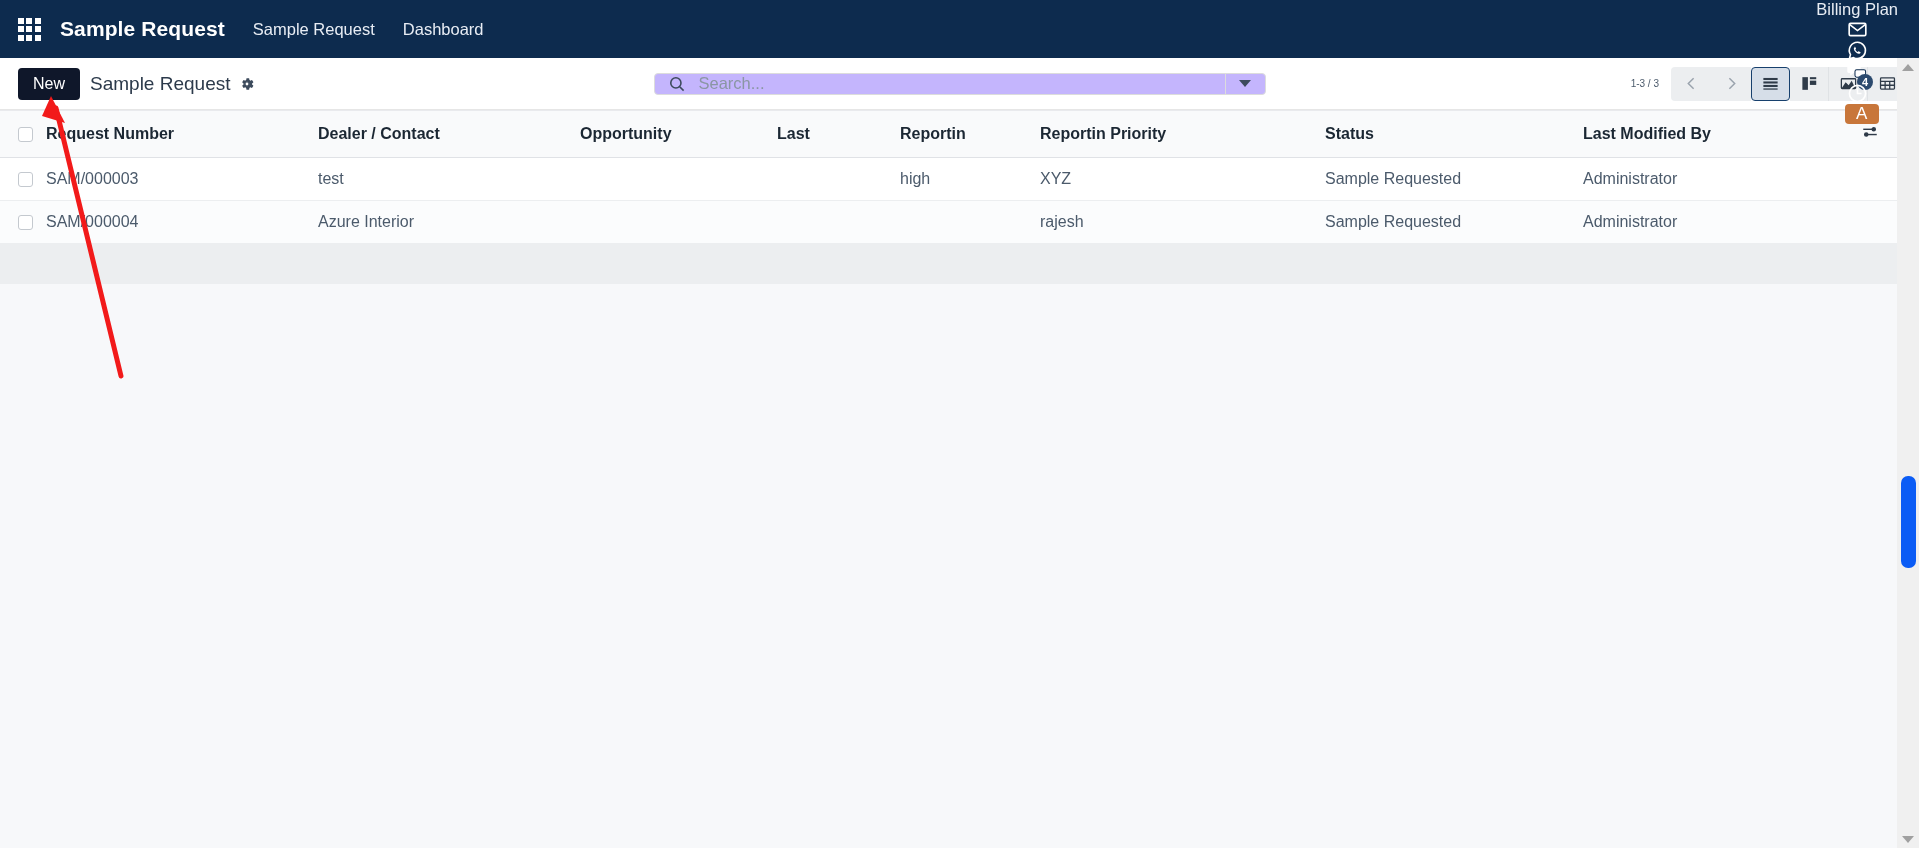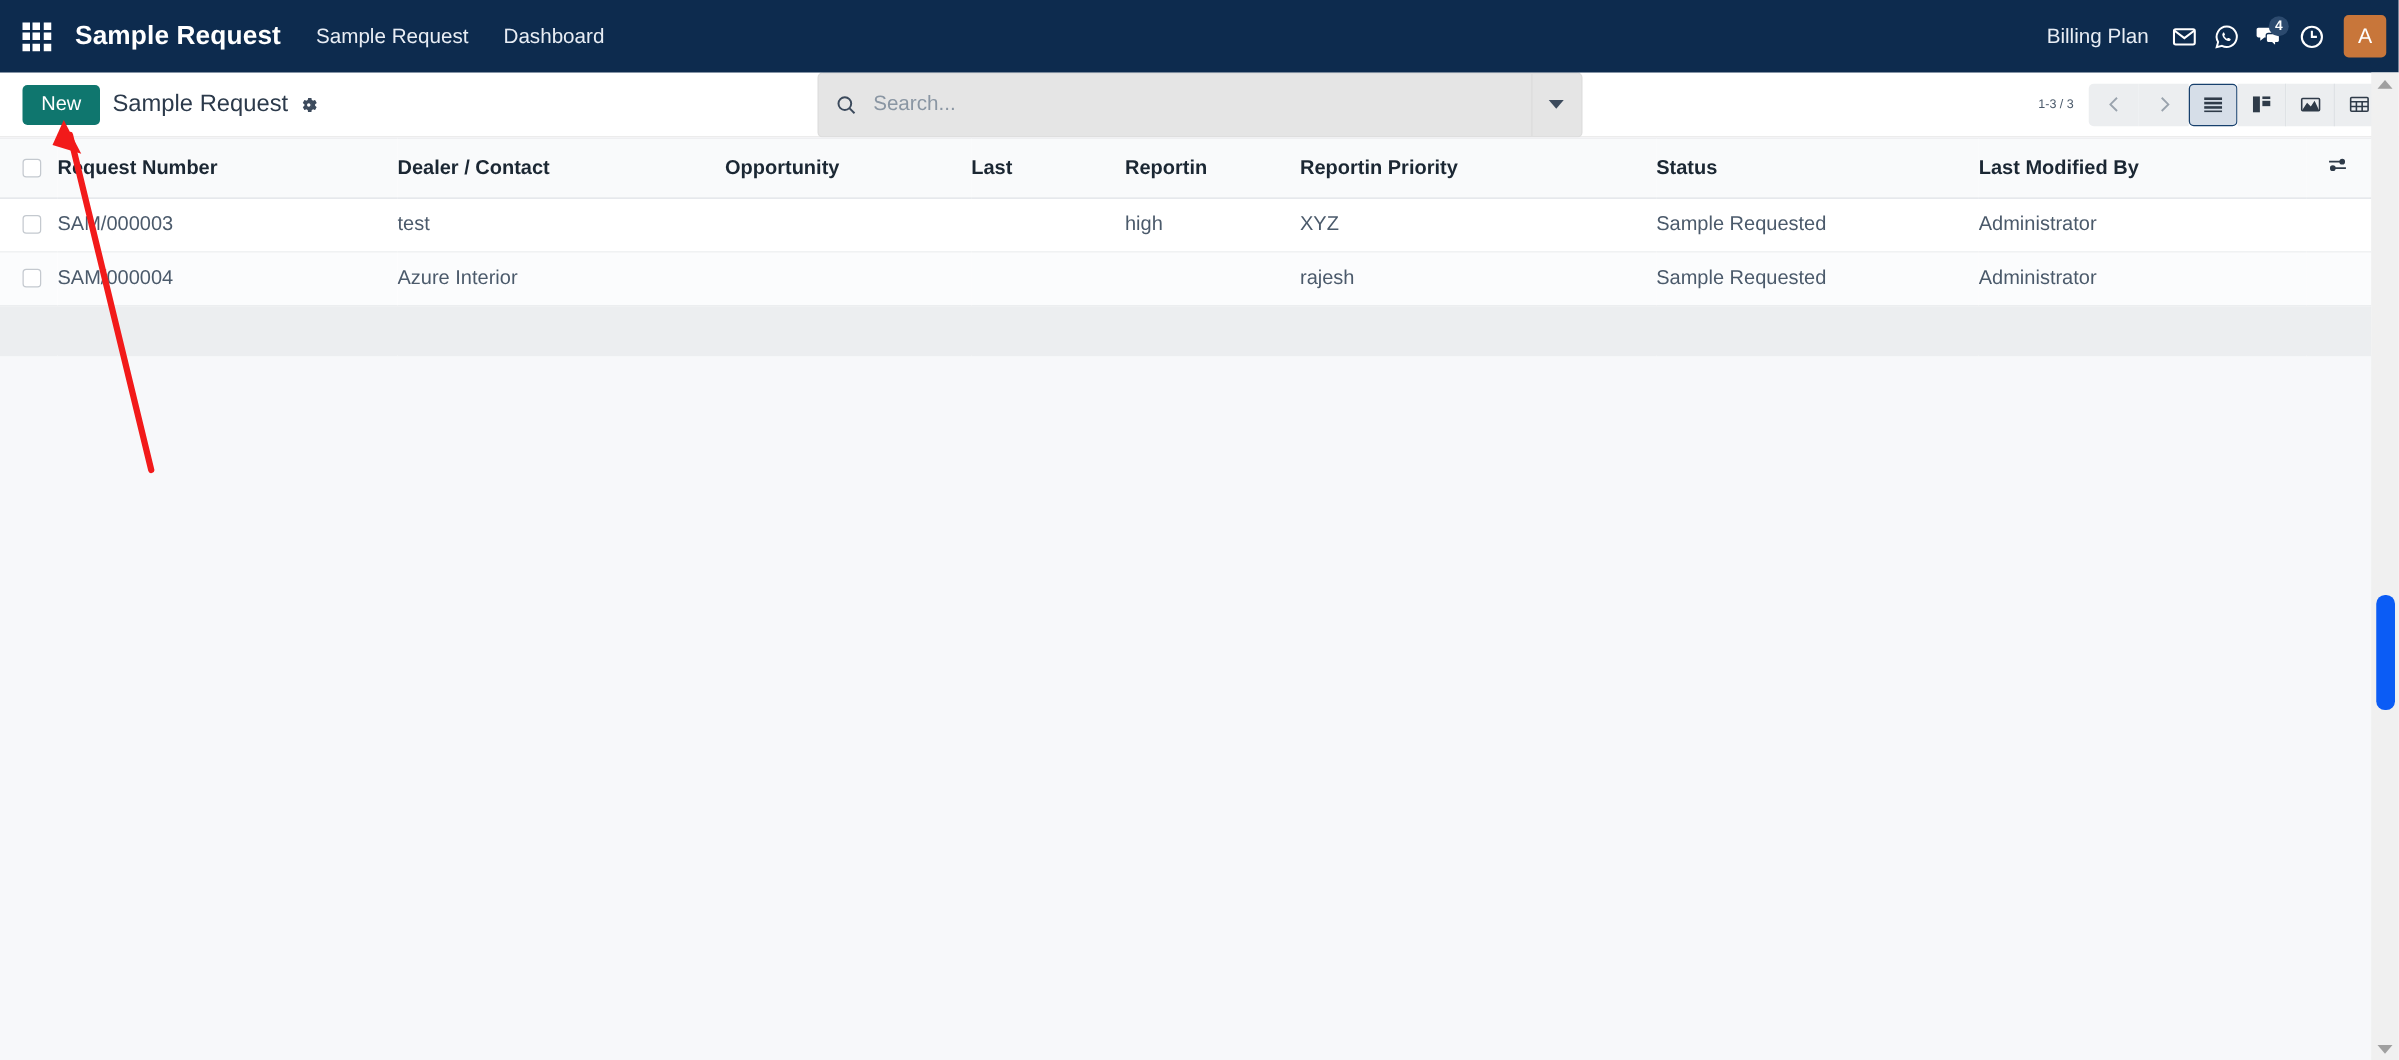--- a/index.html
+++ b/index.html
@@ -54,20 +54,21 @@
     cursor: pointer;
   }
 
   .nav-right {
     margin-left: auto;
     display: flex;
     align-items: center;
     height: 100%;
     padding-right: 10px;
     gap: 0;
+    flex-direction: column;
   }
   .nav-right .billing {
     color: #e8edf4;
     font-size: 16.5px;
     padding: 0 11px;
     white-space: nowrap;
     cursor: pointer;
   }
   .nav-icon {
     width: 34px; height: 58px;
@@ -106,21 +107,21 @@
   .control-panel {
     height: 52px;
     background: #ffffff;
     border-bottom: 1px solid #e6e6e6;
     display: flex;
     align-items: center;
     padding: 0 12px 0 18px;
     position: relative;
   }
   .btn-new {
-    background: #0f766e;
+    background: #0f172a;
     color: #ffffff;
     border: none;
     border-radius: 4px;
     font-size: 16px;
     font-family: "Liberation Sans", sans-serif;
     padding: 7px 15px;
     cursor: pointer;
     white-space: nowrap;
   }
   .breadcrumb {
@@ -134,24 +135,24 @@
   }
   .gear-icon { cursor: pointer; display: flex; align-items: center; color: #3c4a5c; }
 
   .search-wrap {
     position: absolute;
     left: 50%;
     transform: translateX(-50%);
     width: 612px;
     display: flex;
     align-items: center;
-    height: 52px;
+    height: 22px;
     border: 1px solid #dcdcdc;
     border-radius: 4px;
-    background: #e5e5e5;
+    background: #c4b5fd;
   }
   .search-wrap .sicon {
     width: 44px; height: 100%;
     display: flex; align-items: center; justify-content: center;
     color: #3c4a5c;
   }
   .search-wrap input {
     flex: 1;
     border: none;
     outline: none;

